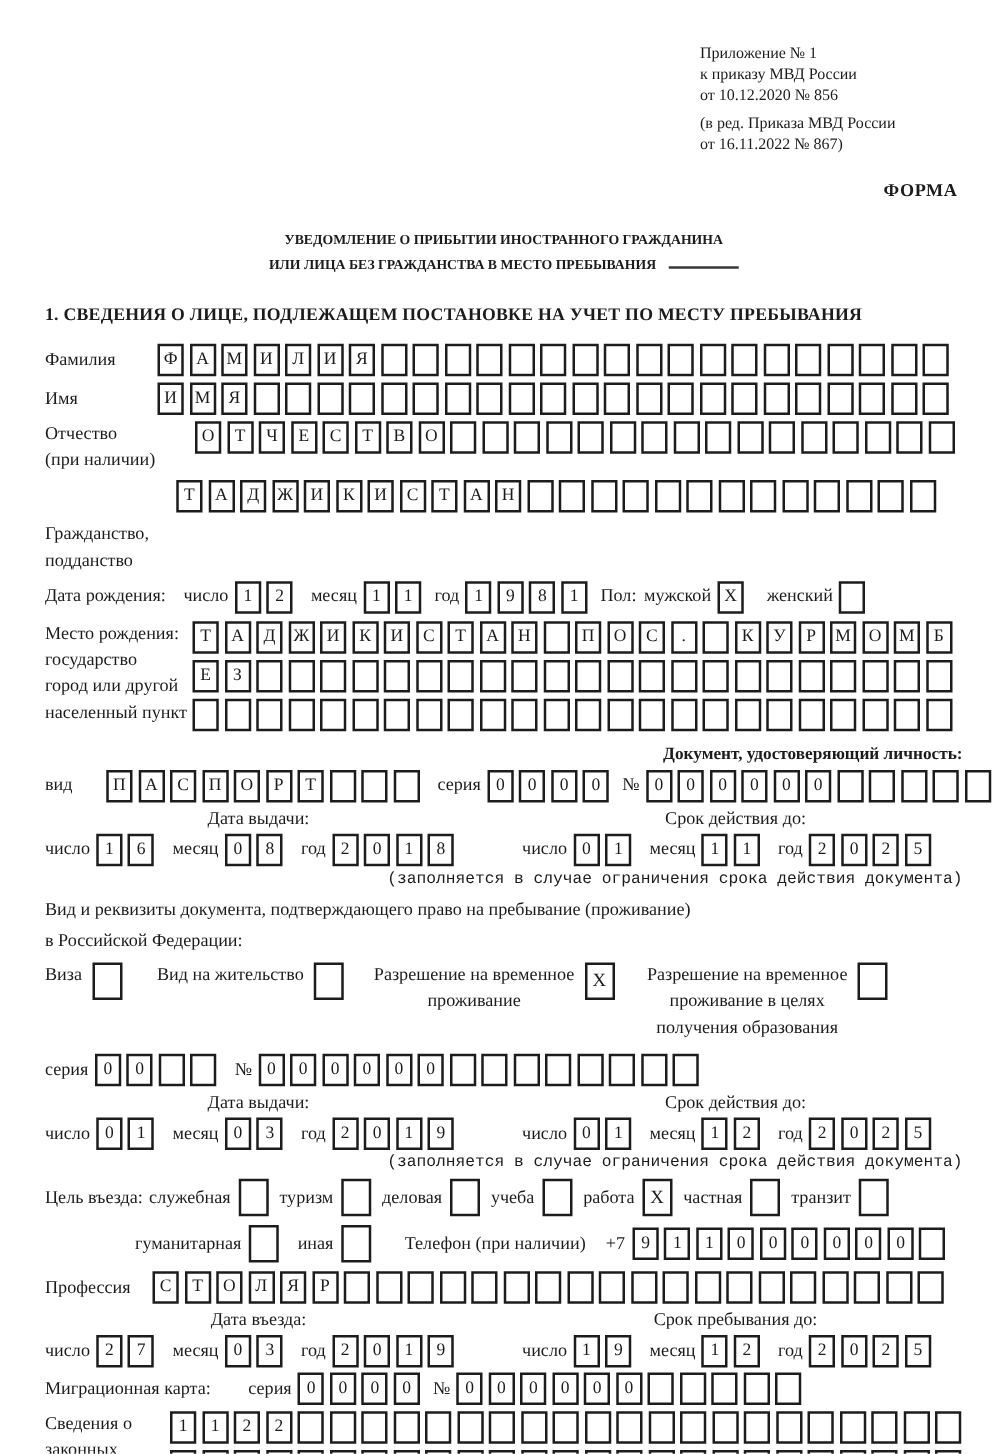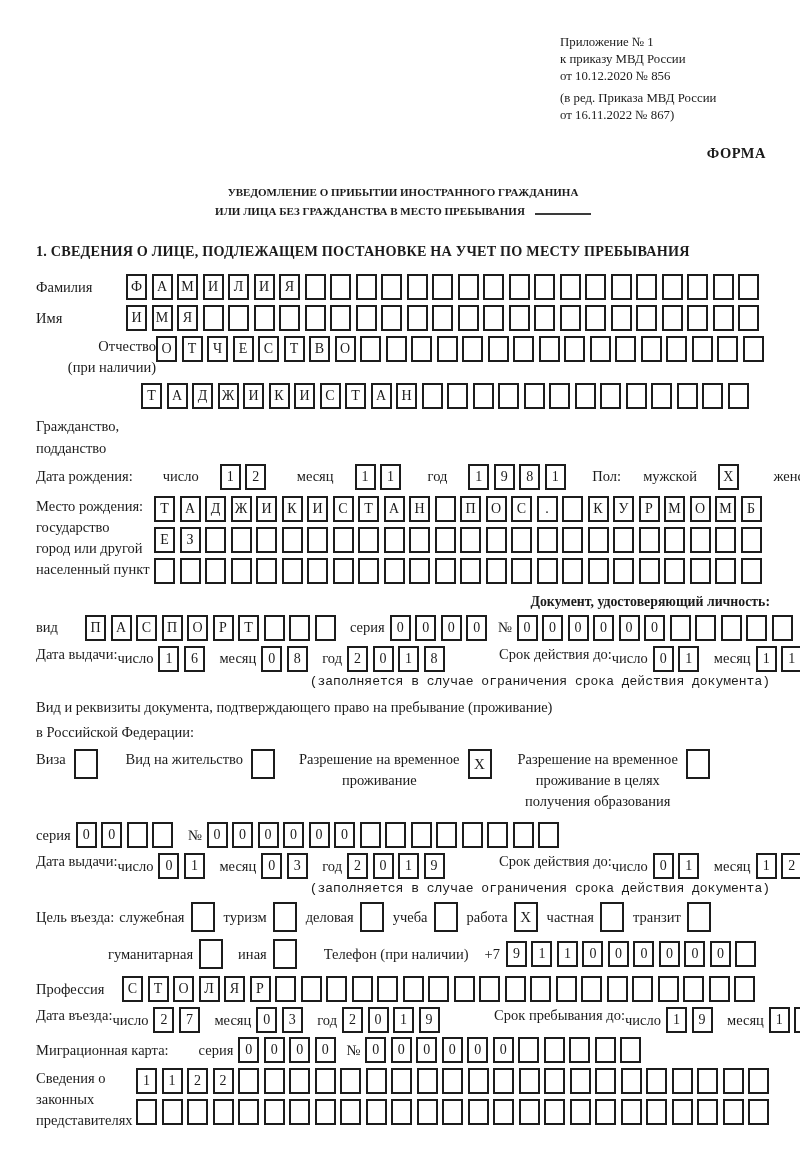--- a/index.html
+++ b/index.html
@@ -23,30 +23,30 @@
         margin-right:4.5px;display:inline-flex;align-items:center;justify-content:center;
         font-size:14px;background:#fff;}
   .chk{box-sizing:border-box;flex:0 0 auto;width:24px;height:30px;border:2px solid #1c1c1c;
        display:inline-flex;align-items:center;justify-content:center;font-size:15px;background:#fff;}
   .lbl{flex:0 0 auto;}
   .lbl-block div{line-height:1.45;}
   .ml6{margin-left:6px;} .ml10{margin-left:10px;} .ml14{margin-left:14px;}
   .mr5{margin-right:5px;}
 
   .lbl-surname{flex:0 0 90px;} .lbl-name{flex:0 0 90px;}
-  .lbl-pat{flex:0 0 120px;text-align:right;} .lbl-cit{flex:0 0 105px;margin-top:33px;}
+  .lbl-pat{flex:0 0 120px;} .lbl-cit{flex:0 0 105px;margin-top:33px;}
   .lbl-place{flex:0 0 118px;} .lbl-vid{flex:0 0 49px;}
   .lbl-prof{flex:0 0 86px;} .lbl-rep{flex:0 0 100px;}
 
   .grid-rows .cells{margin-bottom:5px;}
 
   .doc-head{text-align:right;font-weight:bold;font-size:13.8px;margin:3px 0 5px 0;}
 
   .dates-row{display:flex;margin:2px 0 2px 0;white-space:nowrap;}
-  .date-group{display:flex;flex-direction:row;}
+  .date-group{display:flex;flex-direction:column;}
   .dg-head{text-align:center;margin-bottom:3px;}
   .dg-line{display:flex;align-items:center;}
   .dg-line .lbl{margin-right:5px;}
   .dg-line .cells{margin-right:10px;}
   .dg-right{margin-left:40px;}
   .note-right{text-align:right;font-size:13px;margin:1px 0 6px 0;font-family:Liberation Mono, monospace;}
 
   .intro{line-height:1.75;margin-top:4px;}
   .stay-types{display:flex;align-items:flex-start;margin:4px 0 10px 0;white-space:nowrap;}
   .stay-item{display:flex;align-items:flex-start;margin-right:14px;}
@@ -204,21 +204,21 @@
         <span class="cell"></span>
         <span class="cell"></span>
         <span class="cell"></span>
         <span class="cell"></span>
         <span class="cell"></span>
         <span class="cell"></span>
         <span class="cell"></span>
       </span>
   </div>
 
-  <div class="row" style="margin-top:4px;gap:16px;">
+  <div class="row" style="margin-top:4px;">
     <span class="lbl">Дата рождения:</span>
     <span class="lbl ml14 mr5">число</span>
     <span class="cells">
         <span class="cell">1</span>
         <span class="cell">2</span>
       </span>
     <span class="lbl ml10 mr5">месяц</span>
     <span class="cells">
         <span class="cell">1</span>
         <span class="cell">1</span>

